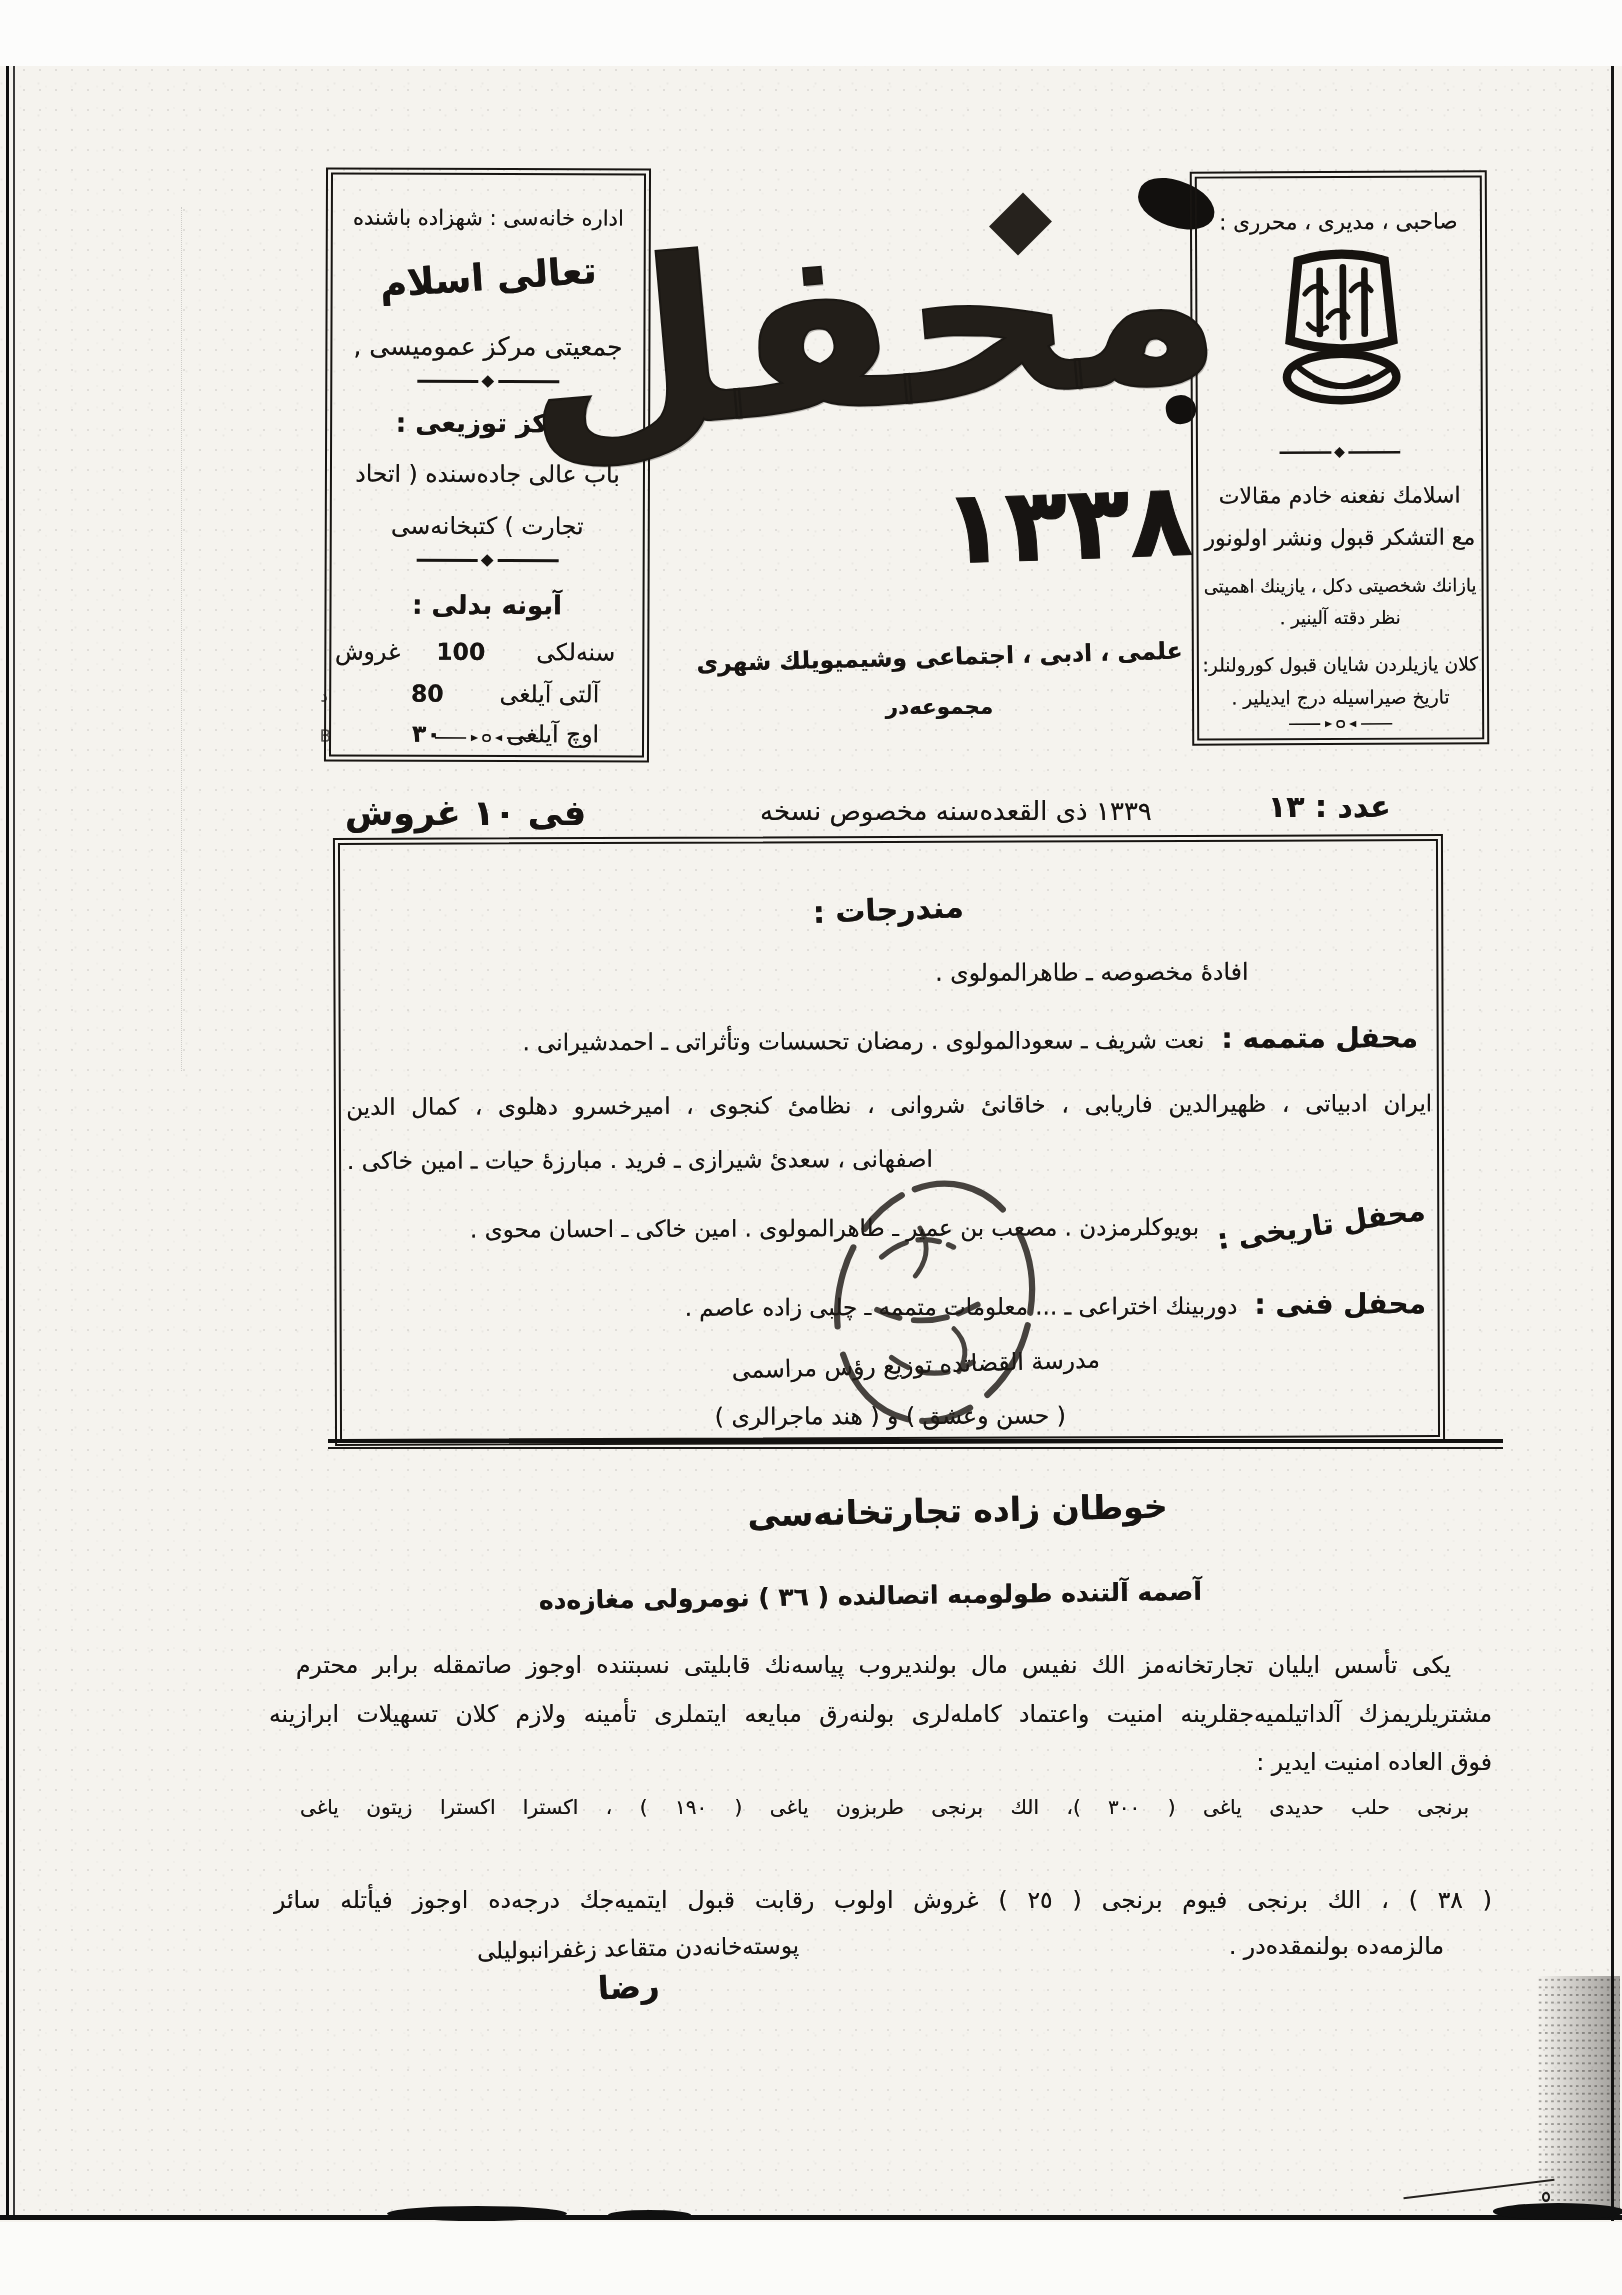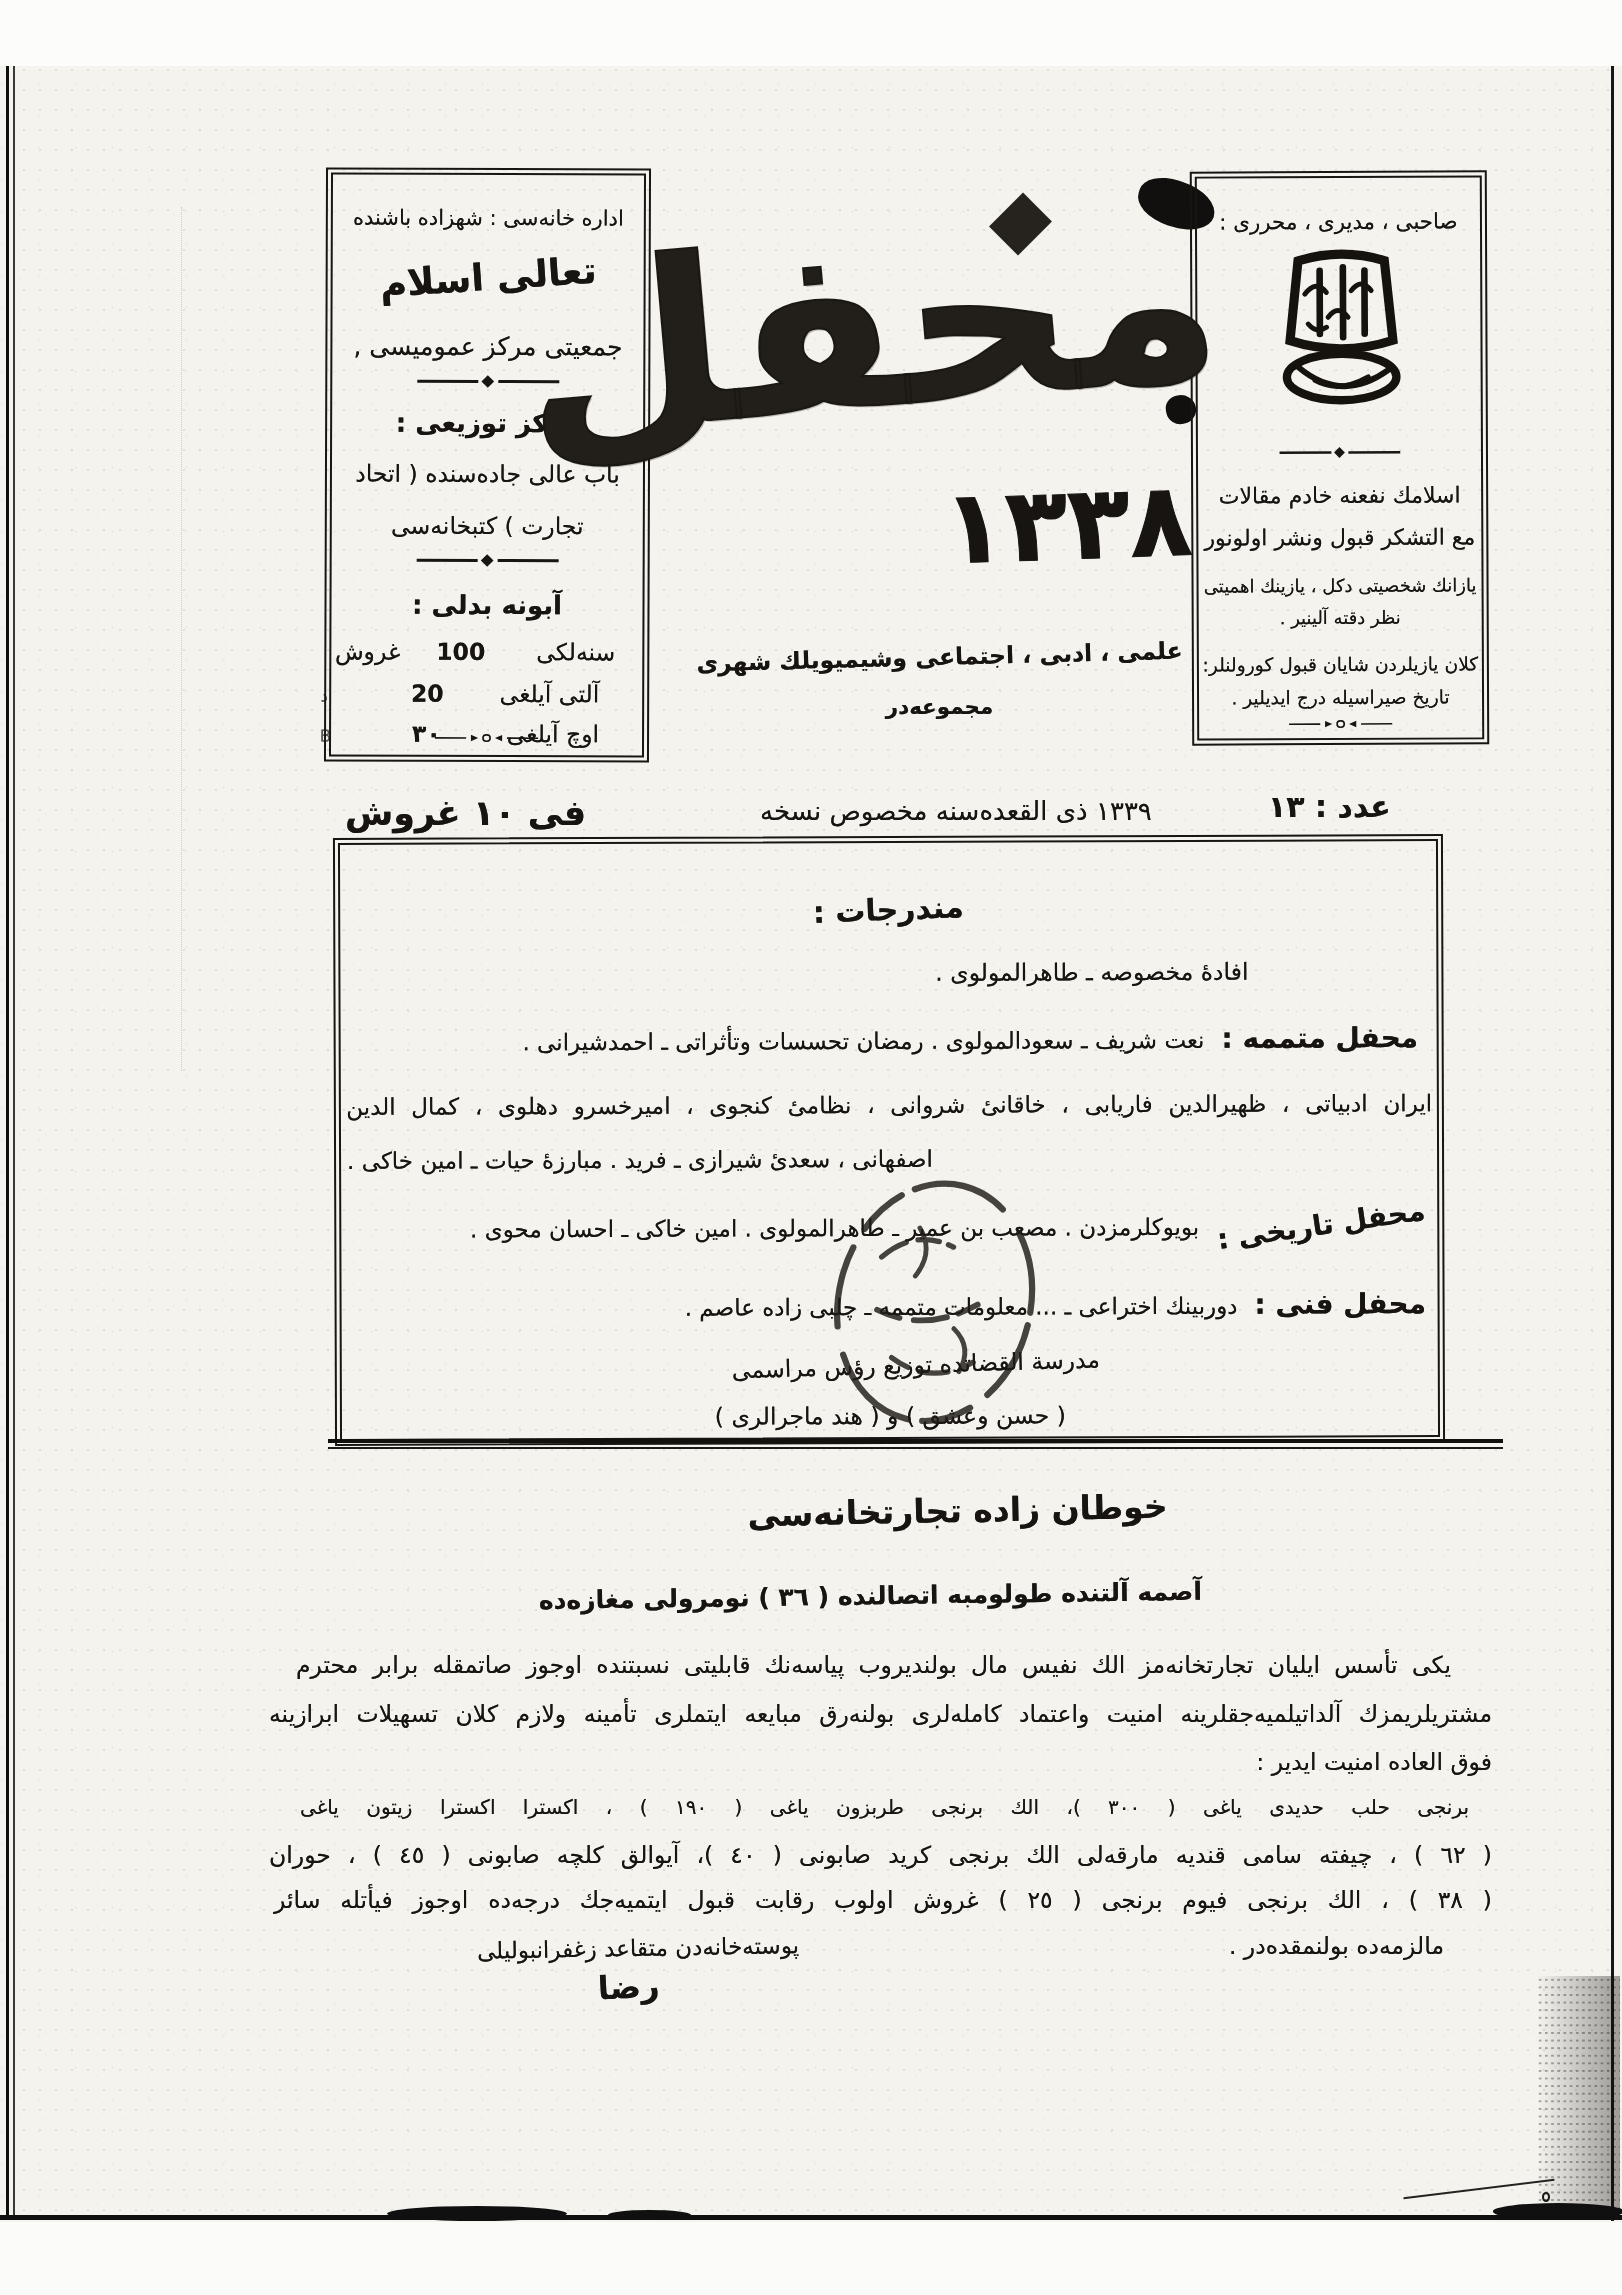--- a/index.html
+++ b/index.html
@@ -101,21 +101,21 @@
     <div class="t rtl" style="right:32px;top:468px;width:261px;font-size:23.5px">
       <span>سنه‌لكی</span>
       <span style="display:inline-block;width:36px"></span>
       <span class="bold">100</span>
       <span style="display:inline-block;width:21px"></span>
       <span>غروش</span>
     </div>
     <div class="t rtl" style="right:48px;top:510px;width:245px;font-size:23.5px">
       <span>آلتی آیلغی</span>
       <span style="display:inline-block;width:41px"></span>
-      <span class="bold">20</span>
+      <span class="bold">80</span>
       <span style="display:inline-block;width:68px"></span>
       <span style="font-size:16.6px;opacity:.7">د</span>
     </div>
     <div class="t rtl" style="right:48px;top:550px;width:245px;font-size:23.5px">
       <span>اوچ آیلغی</span>
       <span style="display:inline-block;width:51px"></span>
       <span class="bold">۳۰</span>
       <span style="display:inline-block;width:66px"></span>
       <span style="font-size:16.6px;opacity:.7">B</span>
     </div>
@@ -218,21 +218,20 @@
 
   <div style="position:absolute;left:328px;top:1439px;width:1175px;height:9.7px;border-top:4.1px solid #121110;border-bottom:2.8px solid #1c1a18"></div>
 
   <div class="t rtl center bold" style="left:681px;top:1491px;width:553px;font-size:33px;transform:rotate(-1.2deg)">خوطان زاده تجارتخانه‌سی</div>
   <div class="t rtl center" style="left:594px;top:1581px;width:608px;font-size:25px;font-weight:600;transform:rotate(-.8deg)">آصمه آلتنده طولومبه اتصالنده ( ۳٦ ) نومرولی مغازه‌ده</div>
 
   <div class="t rtl just" style="right:171px;top:1651px;width:1155px;font-size:23.5px">یكی تأسس ایلیان تجارتخانه‌مز الك نفیس مال بولندیروب پیاسه‌نك قابلیتی نسبتنده اوجوز صاتمقله برابر محترم</div>
   <div class="t rtl just" style="right:130px;top:1700px;width:1223px;font-size:23.5px">مشتریلریمزك آلداتیلمیه‌جقلرینه امنیت واعتماد كامله‌لری بولنه‌رق مبایعه ایتملری تأمینه ولازم كلان تسهیلات ابرازینه</div>
   <div class="t rtl" style="right:130px;top:1748px;font-size:23.5px">فوق العاده امنیت ایدیر :</div>
   <div class="t rtl just" style="right:153px;top:1795px;width:1169px;font-size:20px">برنجی حلب حدیدی یاغی ( ۳۰۰ )، الك برنجی طربزون یاغی ( ۱۹۰ ) ، اكسترا اكسترا زیتون یاغی</div>
-  <div class="t rtl just" style="right:130px;top:1841px;width:1223px;font-size:23.5px">( ٦۲ ) ، چیفته سامی قندیه مارقه‌لی الك برنجی كرید صابونی ( ٤۰ )، آیوالق كلچه صابونی ( ٤٥ ) ، حوران</div>
   <div class="t rtl just" style="right:130px;top:1886px;width:1218px;font-size:23.5px">( ۳۸ ) ، الك برنجی فیوم برنجی ( ۲٥ ) غروش اولوب رقابت قبول ایتمیه‌جك درجه‌ده اوجوز فیأتله سائر</div>
 
   <div class="t rtl" style="right:178px;top:1932px;font-size:23.5px">مالزمه‌ده بولنمقده‌در .</div>
   <div class="t rtl" style="left:477px;top:1935px;font-size:23px;transform:rotate(-1deg)">پوسته‌خانه‌دن متقاعد زغفرانبولیلی</div>
   <div class="t rtl bold" style="left:598px;top:1968px;font-size:32px;transform:rotate(-3deg)">رضا</div>
 
   <div class="scratch"></div>
   <div class="ring-mark" style="left:1542px;top:2192px"></div>
   <div class="bottom-line"></div>
   <div class="bump" style="left:387px;top:2206px;width:180px;height:15px"></div>

